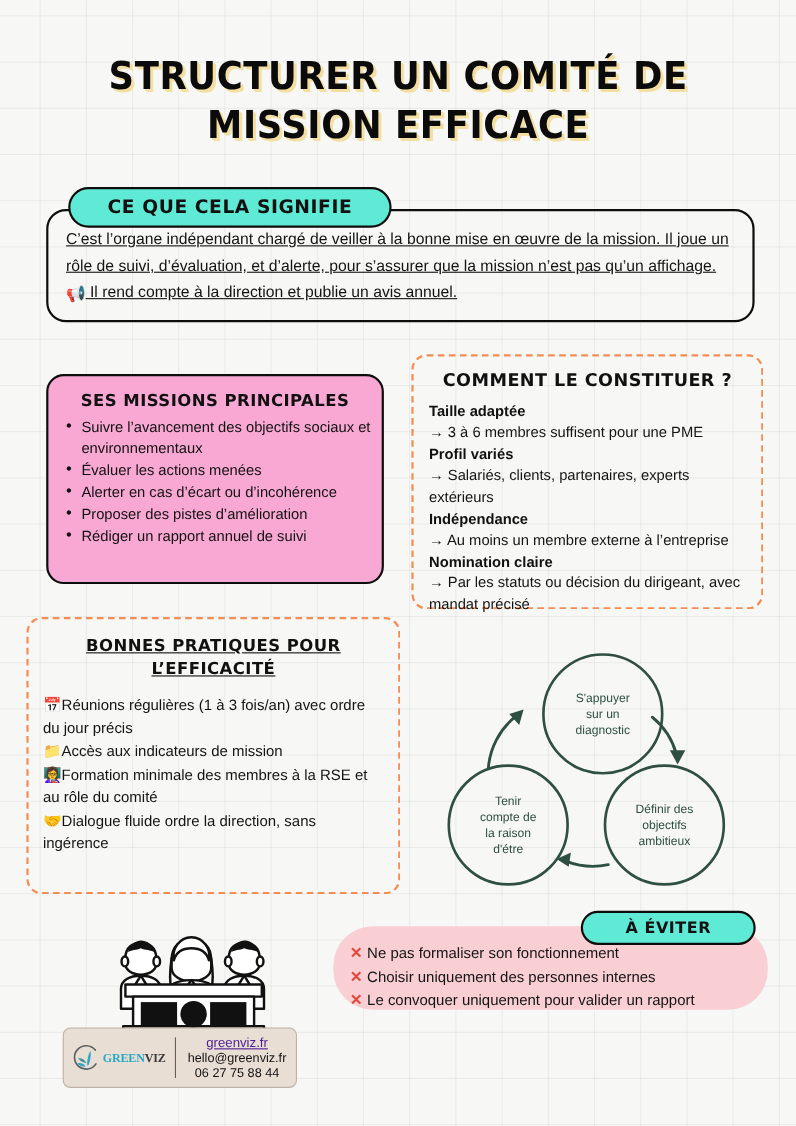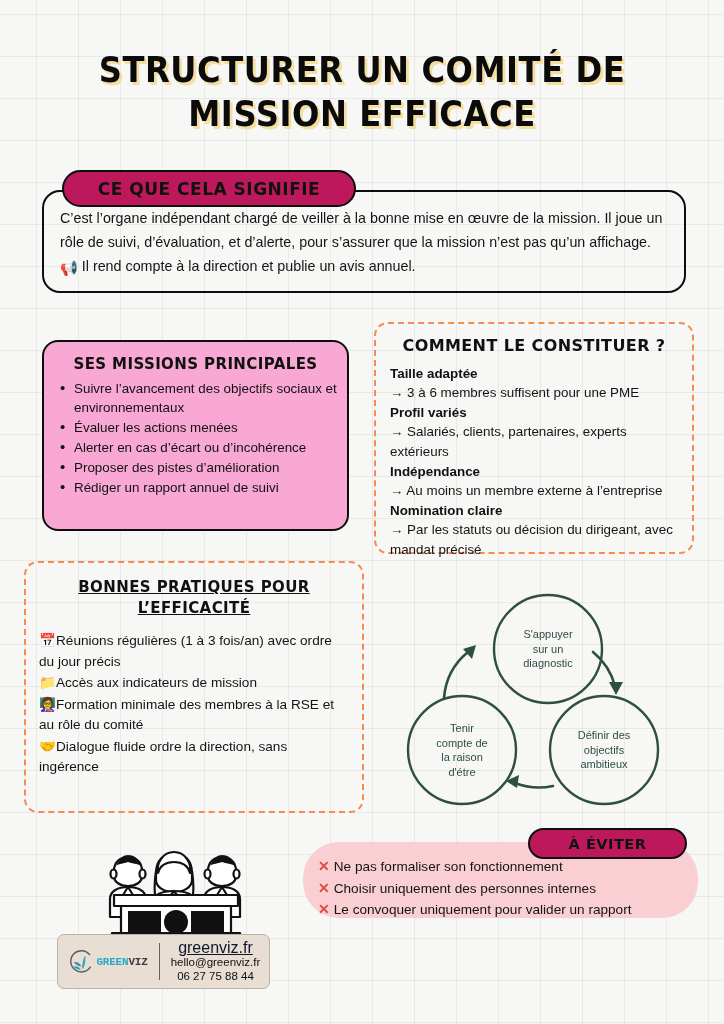--- a/index.html
+++ b/index.html
@@ -33,42 +33,42 @@
     letter-spacing:0.6px;
     color:#0b0b0b;
     text-shadow:2px 2px 0 #f4dfa2, 3px 3px 0 #f4dfa2;
     transform:scaleX(0.92);
     transform-origin:center;
   }
 
   
   .pill{
     position:absolute;
-    background:#be185d;
+    background:#5eead4;
     border:2.5px solid #0d0d0d;
     border-radius:24px;
     display:flex;align-items:center;justify-content:center;
     font-family:"DejaVu Sans", sans-serif;
     font-weight:bold;
     color:#111;
     letter-spacing:0.5px;
     z-index:6;
   }
 
   
   #intro-box{
     position:absolute;left:42px;top:190px;width:640px;height:99px;
     border:2.5px solid #0d0d0d;border-radius:18px;
     background:transparent;
     z-index:2;
   }
   #intro-badge{left:62px;top:170px;width:290px;height:33px;font-size:17px;}
   #intro-text{
     position:absolute;left:60px;top:206px;width:608px;
-    font-size:14.3px;line-height:24px;color:#141414;z-index:5;
+    font-size:14.3px;line-height:24px;color:#141414;z-index:5;text-decoration:underline;
   }
   .megaphone{display:inline-block;transform:translateY(2px);}
 
   
   #missions-box{
     position:absolute;left:42px;top:340px;width:303px;height:187px;
     background:#f9a8d4;border:2.5px solid #0d0d0d;border-radius:16px;
   }
   #missions-title{
     margin:13px 0 6px 0;text-align:center;
@@ -131,26 +131,26 @@
   
   #people-illustration{position:absolute;left:90px;top:833px;width:172px;height:108px;}
 
   
   #contact-card{
     position:absolute;left:57px;top:934px;width:211px;height:53px;
     background:#E9DED4;border:1px solid #bdb0a4;border-radius:7px;
     display:flex;align-items:center;
   }
   #logo-block{width:101px;display:flex;align-items:center;justify-content:center;gap:2px;}
-  #logo-text{font-family:Liberation Mono, monospace;font-size:11px;letter-spacing:-0.2px;}
+  #logo-text{font-family:Liberation Serif, serif;font-size:11px;letter-spacing:-0.2px;}
   .logo-green{color:#2BA8C4;font-weight:bold;}
   .logo-viz{color:#3c3c3c;font-weight:bold;}
   #contact-divider{width:1px;height:37px;background:#6b6058;}
   #contact-info{flex:1;text-align:center;line-height:14px;padding-left:2px;}
-  #contact-site{font-size:16px;text-decoration:underline;color:#0f172a;display:block;}
+  #contact-site{font-size:12px;text-decoration:underline;color:#4c1d95;display:block;}
   #contact-mail{font-size:11.5px;color:#111;display:block;}
   #contact-phone{font-size:11.5px;color:#111;display:block;}
 </style>
 </head>
 <body>
 
 <div id="grid-bg"></div>
 
 <div class="stage">
 

